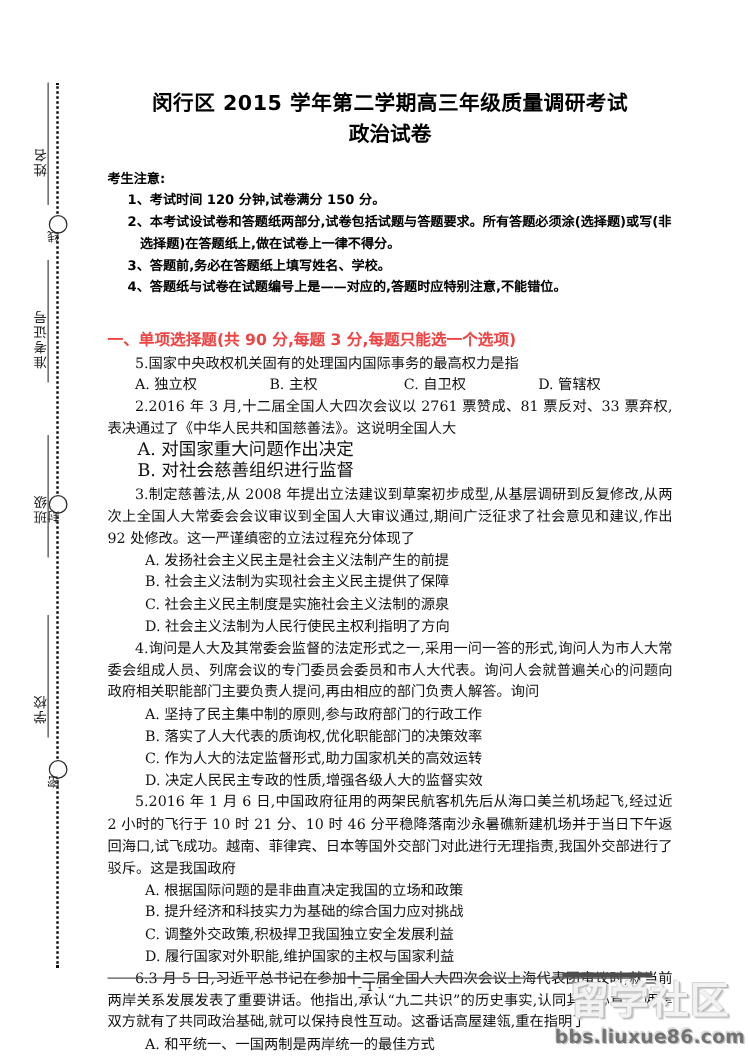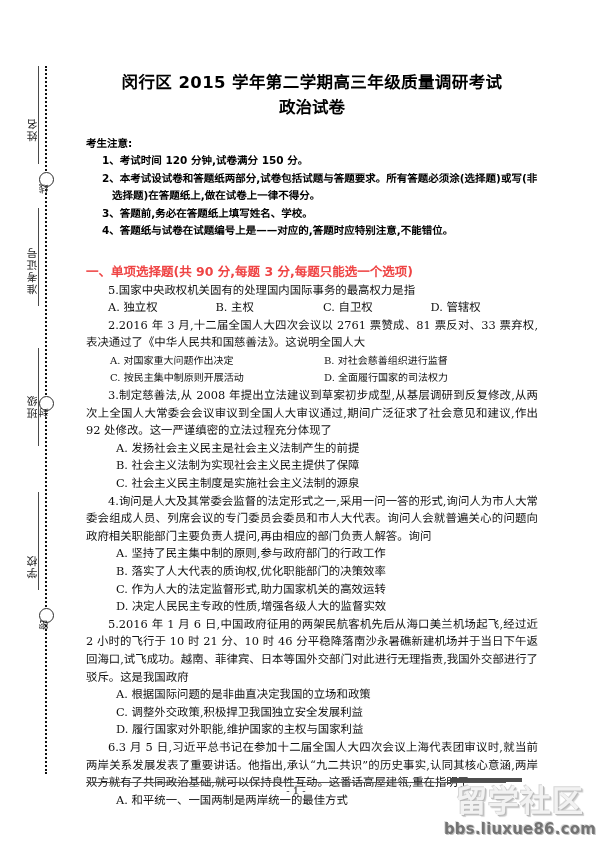--- a/index.html
+++ b/index.html
@@ -165,24 +165,25 @@
     display: flex;
     font-size: 11.4px;
     line-height: 17.6px;
     color: #111;
     padding-left: 22px;
   }
   .opt-row .opt { flex: 0 0 25%; }
 
   .opt-two {
     display: flex;
-    font-size: 10px;
+    font-size: 14px;
     line-height: 17.6px;
     color: #111;
     padding-left: 24px;
+    flex-direction: column;
   }
   .opt-two .opt { flex: 0 0 50%; }
 
   .opt-single {
     font-size: 11.4px;
     line-height: 17.6px;
     color: #111;
     padding-left: 30px;
   }
 
@@ -304,38 +305,36 @@
       <span class="opt">B. 主权</span>
       <span class="opt">C. 自卫权</span>
       <span class="opt">D. 管辖权</span>
     </div>
 
     <p class="q-stem">2.2016 年 3 月,十二届全国人大四次会议以 2761 票赞成、81 票反对、33 票弃权,表决通过了《中华人民共和国慈善法》。这说明全国人大</p>
     <div class="opt-two">
       <span class="opt">A. 对国家重大问题作出决定</span>
       <span class="opt">B. 对社会慈善组织进行监督</span>
     </div>
-    <div class="opt-two">
-      <span class="opt">C. 按民主集中制原则开展活动</span>
-      <span class="opt">D. 全面履行国家的司法权力</span>
-    </div>
 
     <p class="q-stem">3.制定慈善法,从 2008 年提出立法建议到草案初步成型,从基层调研到反复修改,从两次上全国人大常委会会议审议到全国人大审议通过,期间广泛征求了社会意见和建议,作出 92 处修改。这一严谨缜密的立法过程充分体现了</p>
     <div class="opt-single">A. 发扬社会主义民主是社会主义法制产生的前提</div>
     <div class="opt-single">B. 社会主义法制为实现社会主义民主提供了保障</div>
     <div class="opt-single">C. 社会主义民主制度是实施社会主义法制的源泉</div>
+    <div class="opt-single">D. 社会主义法制为人民行使民主权利指明了方向</div>
 
     <p class="q-stem">4.询问是人大及其常委会监督的法定形式之一,采用一问一答的形式,询问人为市人大常委会组成人员、列席会议的专门委员会委员和市人大代表。询问人会就普遍关心的问题向政府相关职能部门主要负责人提问,再由相应的部门负责人解答。询问</p>
     <div class="opt-single">A. 坚持了民主集中制的原则,参与政府部门的行政工作</div>
     <div class="opt-single">B. 落实了人大代表的质询权,优化职能部门的决策效率</div>
     <div class="opt-single">C. 作为人大的法定监督形式,助力国家机关的高效运转</div>
     <div class="opt-single">D. 决定人民民主专政的性质,增强各级人大的监督实效</div>
 
     <p class="q-stem">5.2016 年 1 月 6 日,中国政府征用的两架民航客机先后从海口美兰机场起飞,经过近 2 小时的飞行于 10 时 21 分、10 时 46 分平稳降落南沙永暑礁新建机场并于当日下午返回海口,试飞成功。越南、菲律宾、日本等国外交部门对此进行无理指责,我国外交部进行了驳斥。这是我国政府</p>
     <div class="opt-single">A. 根据国际问题的是非曲直决定我国的立场和政策</div>
+    <div class="opt-single">B. 提升经济和科技实力为基础的综合国力应对挑战</div>
     <div class="opt-single">C. 调整外交政策,积极捍卫我国独立安全发展利益</div>
     <div class="opt-single">D. 履行国家对外职能,维护国家的主权与国家利益</div>
 
     <p class="q-stem">6.3 月 5 日,习近平总书记在参加十二届全国人大四次会议上海代表团审议时,就当前两岸关系发展发表了重要讲话。他指出,承认“九二共识”的历史事实,认同其核心意涵,两岸双方就有了共同政治基础,就可以保持良性互动。这番话高屋建瓴,重在指明了</p>
     <div class="opt-single">A. 和平统一、一国两制是两岸统一的最佳方式</div>
   </div>
 
   <div class="footer">
     <div class="footer-rule"></div>
     <div class="page-num">- 1 -</div>

